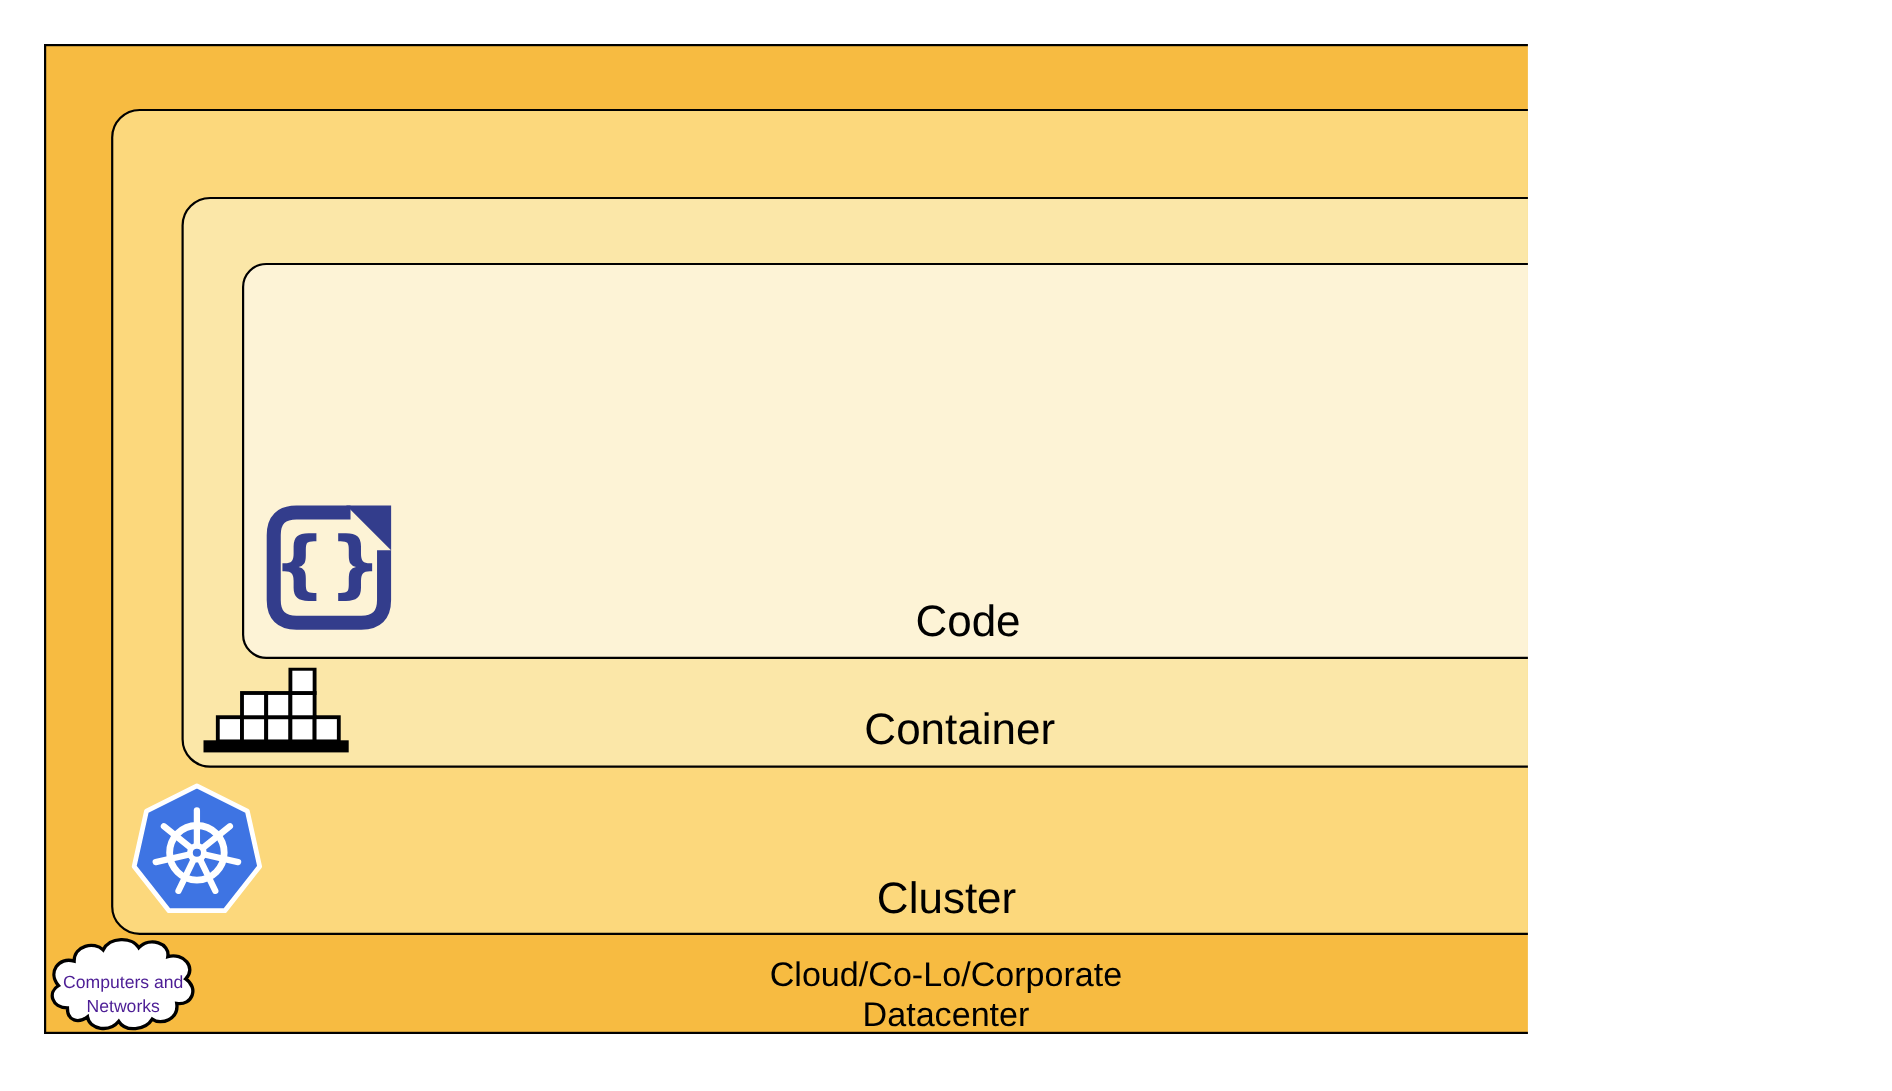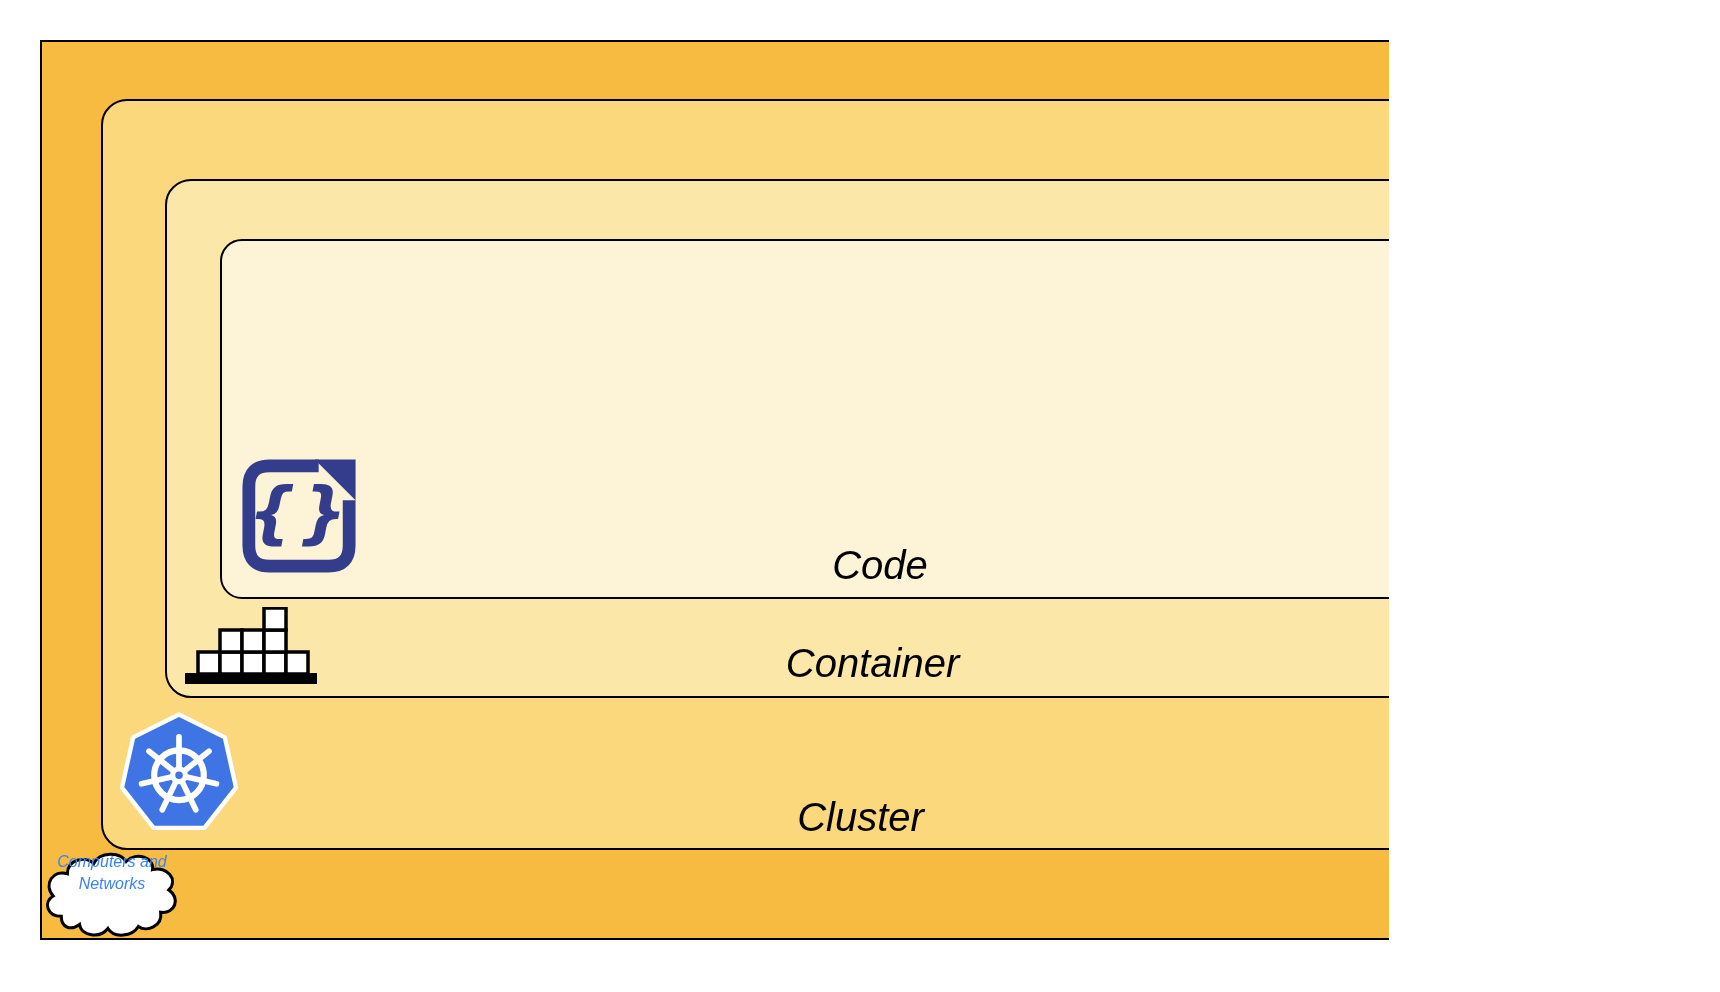--- a/index.html
+++ b/index.html
@@ -3,21 +3,20 @@
 <meta charset="utf-8">
 <style>
   html, body { margin: 0; padding: 0; background: #ffffff; }
   .canvas {
     position: relative;
     width: 1389px;
     height: 992px;
     background: #ffffff;
     font-family: "Liberation Sans", sans-serif;
     overflow: hidden;
-    font-style: italic;
   }
   .layer {
     position: absolute;
     border: 2px solid var(--outline_black, #000);
     box-sizing: border-box;
   }
   .layer-cloud     { left: 40px;  top: 40px;  width: 1640px; height: 900px; border-radius: 0; }
   .layer-cluster   { left: 101px; top: 99px;  width: 1519px; height: 751px; border-radius: 26px; }
   .layer-container { left: 165px; top: 179px; width: 1415px; height: 519px; border-radius: 26px; }
   .layer-code      { left: 220px; top: 239px; width: 1320px; height: 360px; border-radius: 22px; }
@@ -38,25 +37,25 @@
   .icon { position: absolute; }
   .icon svg { display: block; width: 100%; height: 100%; }
 
   .icon-codefile   { left: 240px; top: 456px; width: 118px; height: 120px; }
   .icon-boxstack   { left: 184px; top: 607px; width: 134px; height: 80px;  }
   .icon-kubernetes { left: 117px; top: 709px; width: 124px; height: 130px; }
 
   .cloud-bubble { left: 41px; top: 851px; width: 142px; height: 88px; }
   .cloud-bubble-label {
     position: absolute;
-    left: 0; top: 0; width: 100%;
+    left: 0; top: 32px; width: 100%;
     text-align: center;
     font-size: 16px;
     line-height: 22px;
-    color: #3b82f6;
+    color: #4c1d95;
     white-space: pre-line;
   }
 
   
   .navy-fill    { fill: var(--icon_navy, #333D8C); }
   .navy-stroke  { stroke: var(--icon_navy, #333D8C); fill: none; }
   .black-fill   { fill: var(--outline_black, #000); }
   .whitebox     { fill: var(--icon_white, #fff); stroke: var(--outline_black, #000); stroke-width: 3.5; }
   .hepta        { fill: var(--kubernetes_blue, #3E74E3); stroke: var(--icon_white, #fff); stroke-width: 3.5; }
   .helm-stroke  { stroke: var(--icon_white, #fff); fill: none; }
@@ -68,20 +67,22 @@
 <div class="canvas">
 
   <div class="layer layer-cloud" style="background-color: rgb(247, 187, 65);"></div>
   <div class="layer layer-cluster" style="background-color: rgb(252, 216, 124);"></div>
   <div class="layer layer-container" style="background-color: rgb(251, 231, 168);"></div>
   <div class="layer layer-code" style="background-color: rgb(253, 243, 214);"></div>
 
   <div class="layer-label label-code">Code</div>
   <div class="layer-label label-cluster">Cluster</div>
   <div class="layer-label label-container">Container</div>
+  <div class="layer-label label-cloud">Cloud/Co-Lo/Corporate
+Datacenter</div>
 
   <div class="icon icon-codefile">
     <svg viewBox="0 0 120 120">
       <path class="navy-stroke" stroke-width="13" d="M80,9 H30 Q9,9 9,30 V90 Q9,111 30,111 H90 Q111,111 111,90 V44"></path>
       <polygon class="navy-fill" points="76,2.5 117.5,2.5 117.5,44"></polygon>
       <text x="60" y="80" text-anchor="middle" font-size="68" font-weight="bold" font-family="DejaVu Sans, sans-serif" letter-spacing="3" class="navy-fill">{}</text>
     </svg>
   </div>
 
   <div class="icon icon-boxstack">

